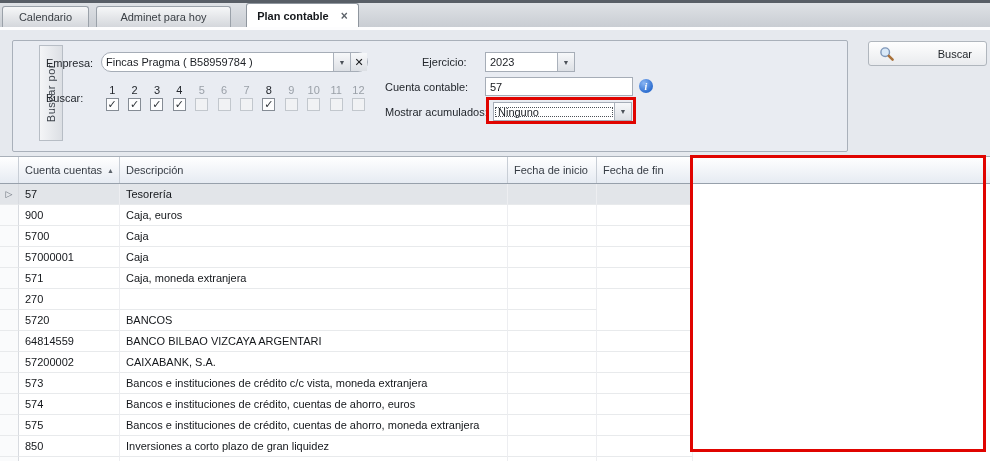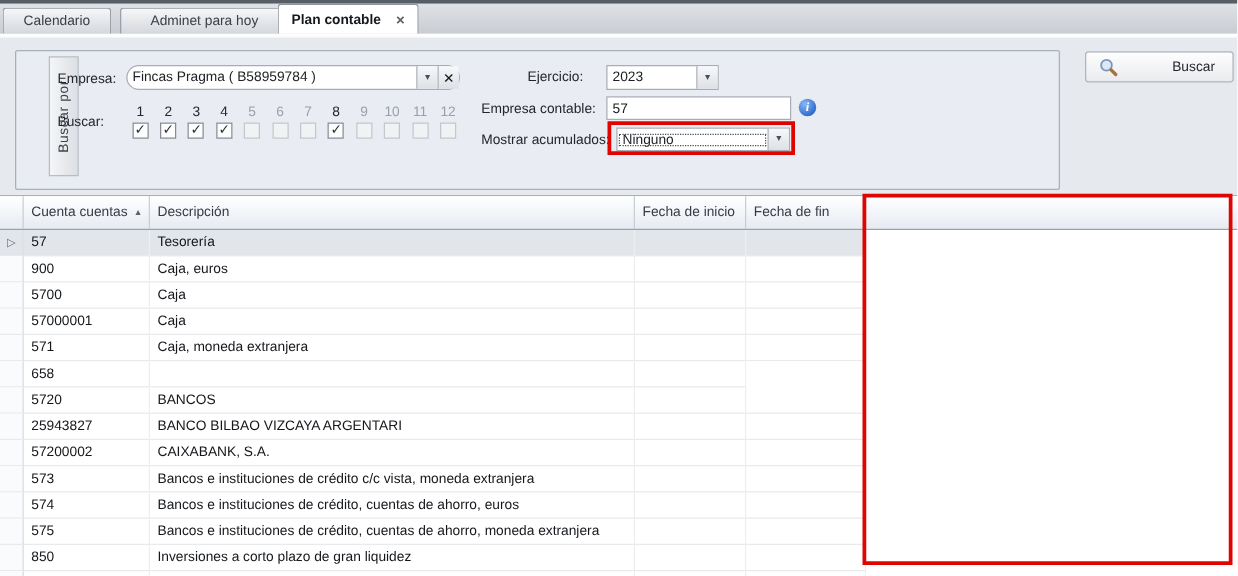--- a/index.html
+++ b/index.html
@@ -88,21 +88,21 @@
 
   <div class="topstrip"></div>
 
   <div class="tabbar">
     <div class="tab" style="left:2px; width:87px;">
       <span>Calendario</span>
     </div>
     <div class="tab" style="left:96px; width:135px;">
       <span>Adminet para hoy</span>
     </div>
-    <div class="tab active" style="left:222px; width:113px;">
+    <div class="tab active" style="left:246px; width:113px;">
       <span>Plan contable</span>
       <span class="close">×</span>
     </div>
   </div>
   <div class="tabbar-underline"></div>
 
   <div class="panel">
     <div class="side-tab">
       <span>Buscar por</span>
     </div>
@@ -165,21 +165,21 @@
           <span class="cb"></span>
         </div>
       </div>
 
     <div class="flabel" style="left:372px; top:15px;padding-left:37px;">Ejercicio:</div>
     <div class="combo" style="left:472px; top:11px; width:90px; height:20px;">
       <span class="val">2023</span>
       <span class="btn">▼</span>
     </div>
 
-    <div class="flabel" style="left:372px; top:40px;">Empresa contable:</div>
+    <div class="flabel" style="left:372px; top:40px;">Cuenta contable:</div>
     <div class="tinput" style="left:472px; top:36px; width:148px; height:19px;">
       <input value="57" style="">
     </div>
     <div class="info-icon" style="left:626px; top:38px;">i</div>
 
     <div class="flabel" style="left:372px; top:65px;">Mostrar acumulados:</div>
     <div class="combo" style="left:480px; top:61px; width:139px; height:19px;">
       <span class="val focusdot">Ninguno</span>
       <span class="btn">▼</span>
     </div>
@@ -247,36 +247,36 @@
         <div class="trow">
           <div class="tcell c-sel"></div>
           <div class="tcell">571</div>
           <div class="tcell">Caja, moneda extranjera</div>
           <div class="tcell"></div>
           <div class="tcell"></div>
           <div class="tcell c-void"></div>
         </div>
         <div class="trow">
           <div class="tcell c-sel"></div>
-          <div class="tcell">658</div>
+          <div class="tcell">270</div>
           <div class="tcell"></div>
           <div class="tcell"></div>
           <div class="tcell c-void"></div>
         </div>
         <div class="trow">
           <div class="tcell c-sel"></div>
           <div class="tcell">5720</div>
           <div class="tcell">BANCOS</div>
           <div class="tcell"></div>
           <div class="tcell"></div>
           <div class="tcell c-void"></div>
         </div>
         <div class="trow">
           <div class="tcell c-sel"></div>
-          <div class="tcell">25943827</div>
+          <div class="tcell">64814559</div>
           <div class="tcell">BANCO BILBAO VIZCAYA ARGENTARI</div>
           <div class="tcell"></div>
           <div class="tcell"></div>
           <div class="tcell c-void"></div>
         </div>
         <div class="trow">
           <div class="tcell c-sel"></div>
           <div class="tcell">57200002</div>
           <div class="tcell">CAIXABANK, S.A.</div>
           <div class="tcell"></div>

